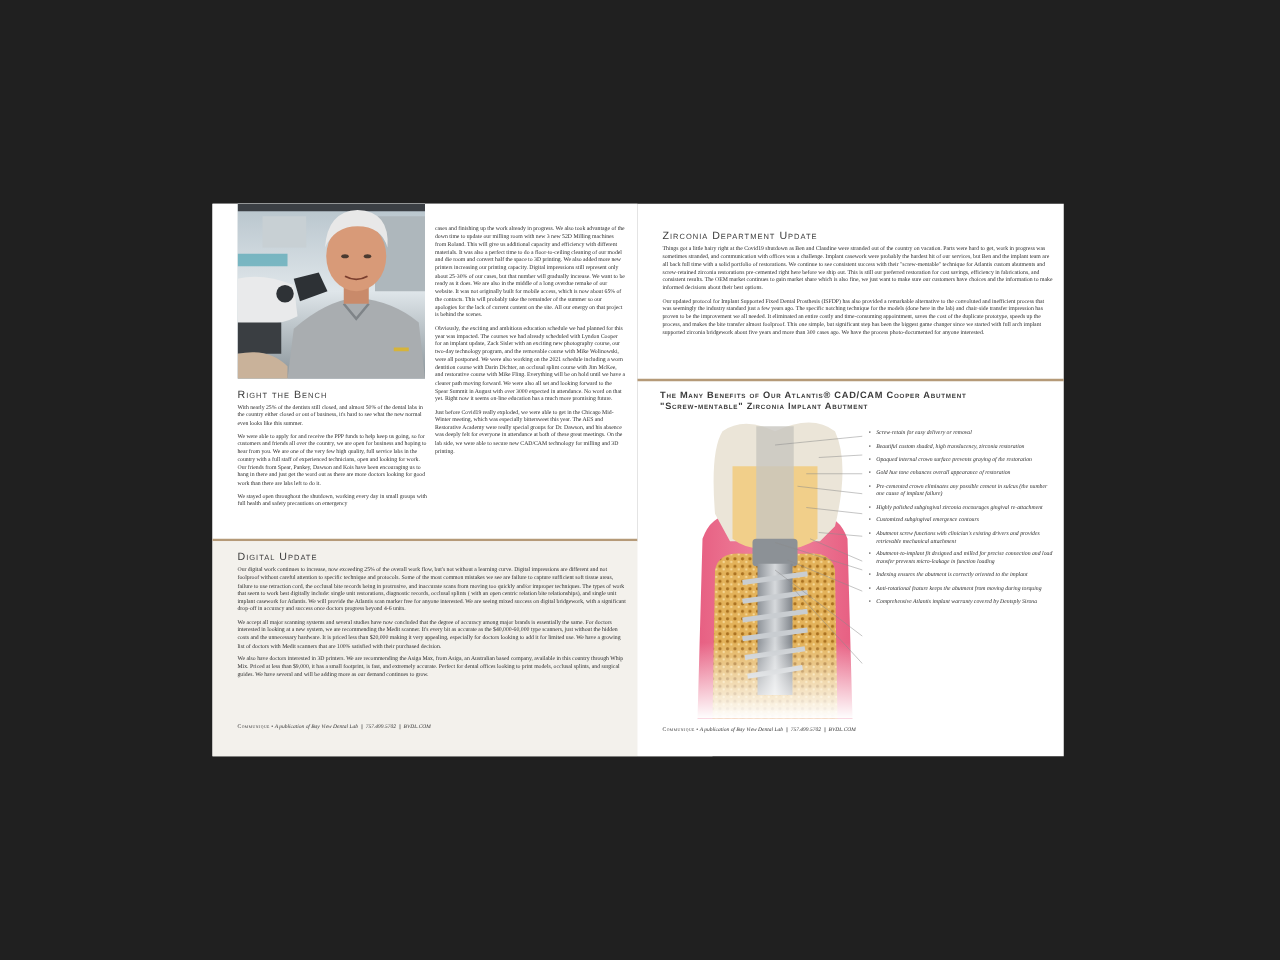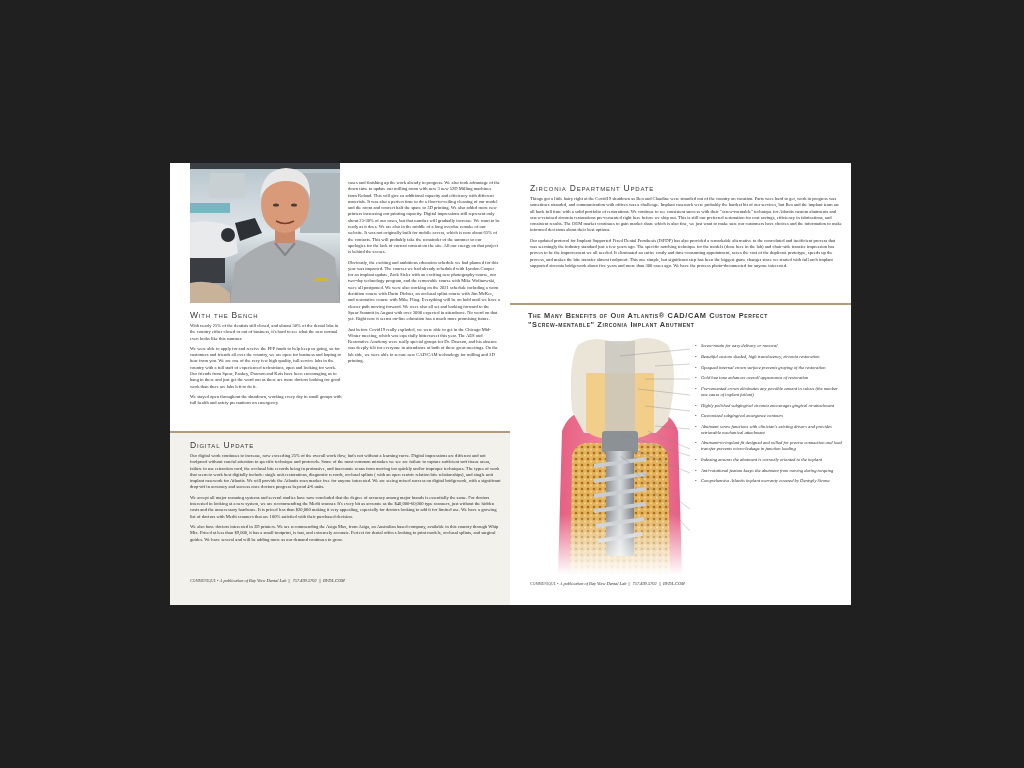--- a/index.html
+++ b/index.html
@@ -59,21 +59,21 @@
           <path d="M0 60 Q20 55 45 65 L48 90 Q30 100 0 95 Z" fill="#e9eaeb"></path>
           <circle cx="38" cy="72" r="7" fill="#2e3236"></circle>
           <path d="M45 60 L65 55 L72 70 L50 78 Z" fill="#2d3135"></path>
           <rect x="0" y="95" width="35" height="25" fill="#3a3e42"></rect>
           <path d="M0 120 Q25 115 40 130 L40 140 L0 140 Z" fill="#c9b29a"></path>
           <rect x="125" y="115" width="12" height="3" fill="#d6b43a"></rect>
         </svg>
       </div>
 
       <div class="col" style="left:20px;top:147px;width:152px;">
-        <h2 class="heading">With the Bench</h2>
+        <h2 class="heading">Right the Bench</h2>
         <div style="height:3px"></div>
         <p class="body-text">With nearly 25% of the dentists still closed, and almost 50% of the dental labs in the country either closed or out of business, it's hard to see what the new normal even looks like this summer.</p>
         <p class="body-text">We were able to apply for and receive the PPP funds to help keep us going, so for customers and friends all over the country, we are open for business and hoping to hear from you. We are one of the very few high quality, full service labs in the country with a full staff of experienced technicians, open and looking for work. Our friends from Spear, Pankey, Dawson and Kois have been encouraging us to hang in there and just get the word out as there are more doctors looking for good work than there are labs left to do it.</p>
         <p class="body-text">We stayed open throughout the shutdown, working every day in small groups with full health and safety precautions on emergency</p>
       </div>
 
       <div class="col" style="left:178px;top:17px;width:152px;">
         <p class="body-text">cases and finishing up the work already in progress. We also took advantage of the down time to update our milling room with new 3 new 52D Milling machines from Roland. This will give us additional capacity and efficiency with different materials. It was also a perfect time to do a floor-to-ceiling cleaning of our model and die room and convert half the space to 3D printing. We also added more new printers increasing our printing capacity. Digital impressions still represent only about 25-30% of our cases, but that number will gradually increase. We want to be ready as it does. We are also in the middle of a long overdue remake of our website. It was not originally built for mobile access, which is now about 65% of the contacts. This will probably take the remainder of the summer so our apologies for the lack of current content on the site. All our energy on that project is behind the scenes.</p>
         <p class="body-text">Obviously, the exciting and ambitious education schedule we had planned for this year was impacted. The courses we had already scheduled with Lyndon Cooper for an implant update, Zack Sisler with an exciting new photography course, our two-day technology program, and the removable course with Mike Wolinowski, were all postponed. We were also working on the 2021 schedule including a worn dentition course with Darin Dichter, an occlusal splint course with Jim McKee, and restorative course with Mike Fling. Everything will be on hold until we have a clearer path moving forward. We were also all set and looking forward to the Spear Summit in August with over 3000 expected in attendance. No word on that yet. Right now it seems on-line education has a much more promising future.</p>
         <p class="body-text">Just before Covid19 really exploded, we were able to get in the Chicago Mid-Winter meeting, which was especially bittersweet this year. The AES and Restorative Academy were really special groups for Dr. Dawson, and his absence was deeply felt for everyone in attendance at both of these great meetings. On the lab side, we were able to secure new CAD/CAM technology for milling and 3D printing.</p>
@@ -106,21 +106,21 @@
     <div class="col" style="left:20px;top:20px;width:312px;">
       <h2 class="heading">Zirconia Department Update</h2>
       <div style="height:3px"></div>
       <p class="body-text">Things got a little hairy right at the Covid19 shutdown as Ben and Claudine were stranded out of the country on vacation. Parts were hard to get, work in progress was sometimes stranded, and communication with offices was a challenge. Implant casework were probably the hardest hit of our services, but Ben and the implant team are all back full time with a solid portfolio of restorations. We continue to see consistent success with their "screw-mentable" technique for Atlantis custom abutments and screw-retained zirconia restorations pre-cemented right here before we ship out. This is still our preferred restoration for cost savings, efficiency in fabrications, and consistent results. The OEM market continues to gain market share which is also fine, we just want to make sure our customers have choices and the information to make informed decisions about their best options.</p>
       <p class="body-text">Our updated protocol for Implant Supported Fixed Dental Prosthesis (ISFDP) has also provided a remarkable alternative to the convoluted and inefficient process that was seemingly the industry standard just a few years ago. The specific notching technique for the models (done here in the lab) and chair-side transfer impression has proven to be the improvement we all needed. It eliminated an entire costly and time-consuming appointment, saves the cost of the duplicate prototype, speeds up the process, and makes the bite transfer almost foolproof. This one simple, but significant step has been the biggest game changer since we started with full arch implant supported zirconia bridgework about five years and more than 300 cases ago. We have the process photo-documented for anyone interested.</p>
     </div>
 
     <div class="divider" style="left:0;top:140px;width:341px;"></div>
 
     <div class="col" style="left:18px;top:148px;width:320px;">
-      <div class="sub-heading">The Many Benefits of Our Atlantis® CAD/CAM Custom Perfect</div>
+      <div class="sub-heading">The Many Benefits of Our Atlantis® CAD/CAM Cooper Abutment</div>
       <div class="sub-heading">"Screw-mentable" Zirconia Implant Abutment</div>
     </div>
 
     <div class="illustration">
       <svg width="140" height="244" viewBox="0 0 140 244">
         <defs>
           <linearGradient id="gum" x1="0" y1="0" x2="1" y2="0">
             <stop offset="0" stop-color="#e75f82"></stop>
             <stop offset="0.5" stop-color="#f08aa2"></stop>
             <stop offset="1" stop-color="#e75f82"></stop>

